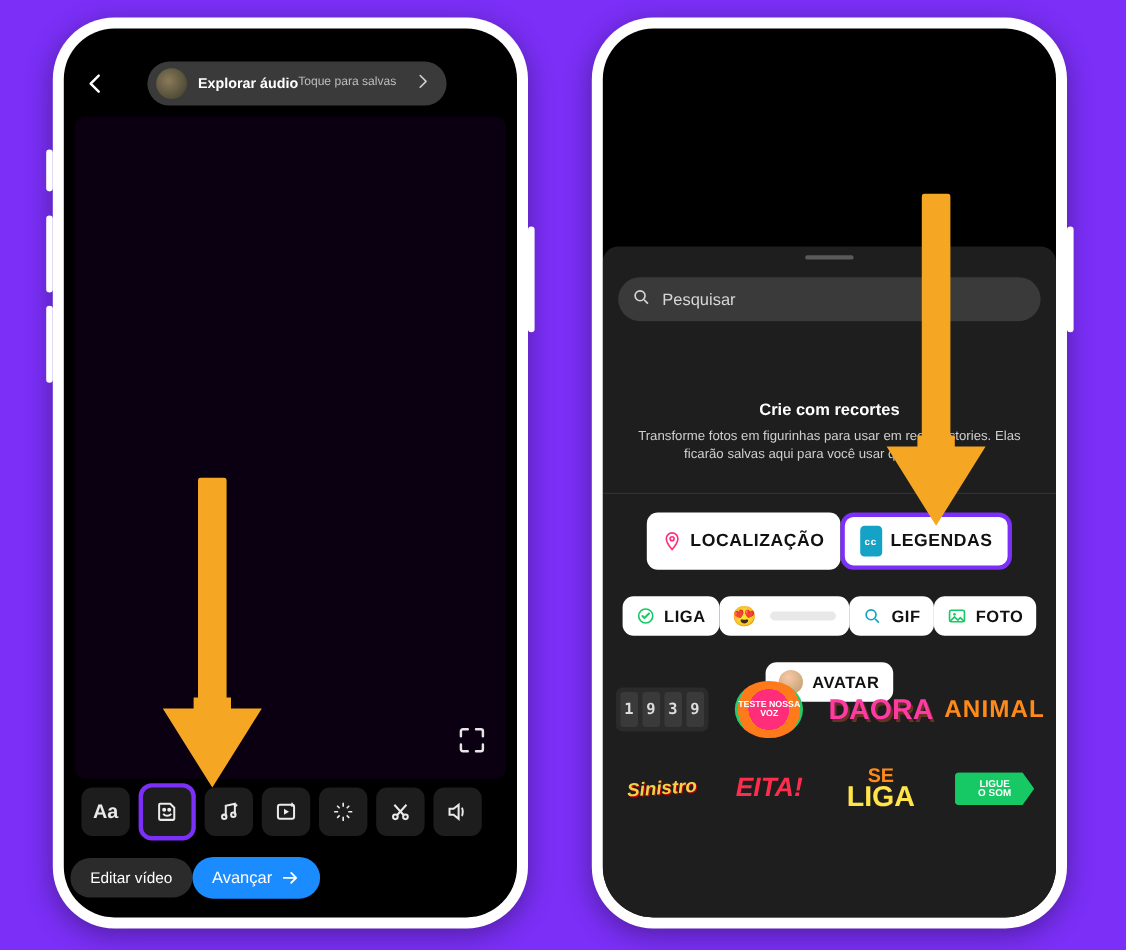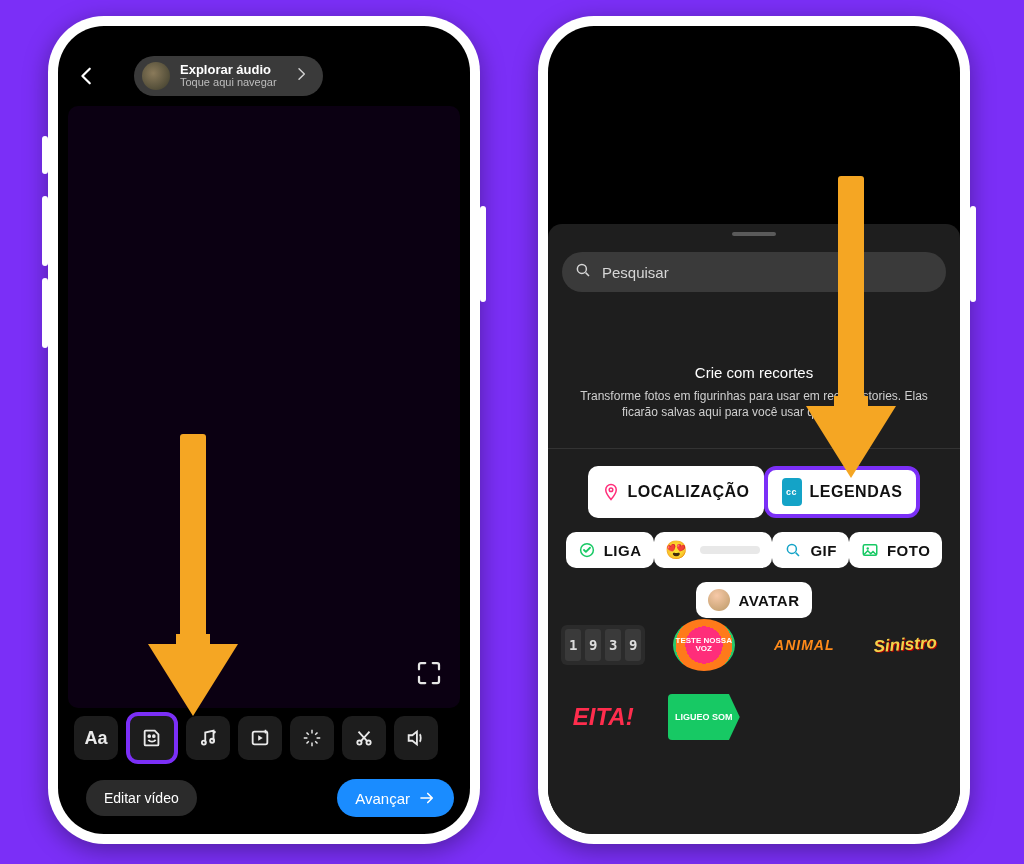--- a/index.html
+++ b/index.html
@@ -16,70 +16,70 @@
   .phone.left .sb3{left:-6px;top:262px;width:6px;height:70px}
   .phone.left .sb4{right:-6px;top:190px;width:6px;height:96px}
   .phone.right .sb4{right:-6px;top:190px;width:6px;height:96px}
   
   .notch{position:absolute;top:8px;left:50%;transform:translateX(-50%);width:120px;height:28px;background:#000;border-radius:18px}
   
   .topbar{position:absolute;top:28px;left:12px;right:12px;height:44px;display:flex;align-items:center;gap:10px}
   .back-ch{width:34px;height:34px;display:flex;align-items:center;justify-content:center;color:#fff}
   .pill{flex:0 0 auto;margin-left:20px;display:flex;align-items:center;gap:10px;background:#3a3a3a;border-radius:22px;padding:6px 14px 6px 8px}
   .pill .thumb{width:28px;height:28px;border-radius:50%;background:radial-gradient(circle at 40% 40%,#8a7a5a,#3a3a2a)}
-  .pill .txt{display:flex;flex-direction:column;line-height:1.05}
+  .pill .txt{display:flex;flex-direction:row;line-height:1.05}
   .pill .t1{color:#fff;font-weight:600;font-size:13px}
   .pill .t2{color:#bdbdbd;font-size:11px}
   .pill .chev{color:#cfcfcf;margin-left:6px}
   .video-area{position:absolute;top:80px;left:10px;right:10px;bottom:126px;background:#0b0012;border-radius:10px}
   .frame-corners{position:absolute;right:26px;bottom:146px;width:30px;height:30px;color:#ddd}
   .frame-corners svg{width:30px;height:30px}
   .toolrow{position:absolute;left:10px;right:10px;bottom:72px;height:48px;display:flex;align-items:center;gap:8px;padding:0 6px}
   .tool{width:44px;height:44px;border-radius:10px;background:#1d1d1d;display:flex;align-items:center;justify-content:center;color:#eaeaea;font-size:18px}
   .tool svg{width:22px;height:22px;stroke:#eaeaea;fill:none;stroke-width:2}
   .highlight{border:4px solid #7b2ff7;border-radius:12px}
-  .bottombar{position:absolute;left:22px;right:10px;bottom:14px;height:44px;display:flex;align-items:center;justify-content:space-between;padding:0 6px}
+  .bottombar{position:absolute;left:0;right:10px;bottom:14px;height:44px;display:flex;align-items:center;padding:0 6px}
   .editbtn{background:#2b2b2b;color:#fff;border-radius:22px;padding:10px 18px;font-size:14px}
   .nextbtn{background:#1a8cff;color:#fff;border-radius:22px;padding:10px 18px;font-size:15px;font-weight:400;display:flex;align-items:center;gap:8px}
   
   .arrow{position:absolute;pointer-events:none}
   .arrow svg{display:block}
   
   .sheet{position:absolute;left:0;right:0;bottom:0;top:198px;background:#1e1e1e;border-top-left-radius:14px;border-top-right-radius:14px}
   .drag-handle{position:absolute;top:8px;left:50%;transform:translateX(-50%);width:44px;height:4px;background:#5a5a5a;border-radius:2px}
   .search{position:absolute;top:28px;left:14px;right:14px;height:40px;background:#3a3a3a;border-radius:20px;display:flex;align-items:center;gap:10px;padding:0 12px;color:#d6d6d6}
   .search .mag svg{width:18px;height:18px;stroke:#d6d6d6;fill:none;stroke-width:2}
   .search .ph{font-size:15px}
   .recortes-pill{position:absolute;top:88px;left:50%;transform:translateX(-50%);background:#fff;border-radius:8px;padding:6px 12px;display:flex;align-items:center;gap:6px;font-weight:800;letter-spacing:1px;font-size:15px;color:#111}
   .recortes-pill svg{width:16px;height:16px}
-  .rec-title{position:absolute;top:140px;left:0;right:0;text-align:center;color:#fff;font-weight:400;font-size:15px}
+  .rec-title{position:absolute;top:140px;left:0;right:0;text-align:center;color:#fff;font-weight:700;font-size:15px}
   .rec-desc{position:absolute;top:164px;left:22px;right:22px;text-align:center;color:#cfcfcf;font-size:12px;line-height:1.35}
   .divider{position:absolute;top:224px;left:0;right:0;height:1px;background:#333}
   .chips-area{position:absolute;top:242px;left:0;right:0}
-  .chiprow{display:flex;justify-content:center;margin-bottom:14px}
+  .chiprow{display:flex;justify-content:center;margin-bottom:24px}
   .chip{background:#fff;color:#111;border-radius:10px;padding:8px 14px;font-weight:800;font-size:16px;letter-spacing:.5px;display:flex;align-items:center;gap:8px}
   .chip.small{font-size:15px;padding:7px 12px}
   .chip .ic{width:18px;height:18px;display:flex;align-items:center;justify-content:center}
   .chip .ic svg{width:18px;height:18px}
   .chip.emoji{} .chip.emoji .bar{width:60px;height:8px;background:#e8e8e8;border-radius:4px;margin-left:4px}
   .chip.legendas{border:4px solid #7b2ff7;border-radius:12px}
   .cc-badge{width:20px;height:28px;border-radius:4px;background:#14a3c7;color:#fff;font-size:9px;font-weight:700;display:flex;align-items:center;justify-content:center}
   .stk-grid{position:absolute;top:392px;left:10px;right:10px;display:grid;grid-template-columns:repeat(4,1fr);gap:14px 10px}
   .stk{height:58px;display:flex;align-items:center;justify-content:center;color:#fff;font-weight:900}
   .flip{background:#2b2b2b;border-radius:6px;display:flex;gap:4px;padding:4px;height:32px}
   .flip .d{width:16px;background:#3a3a3a;border-radius:3px;color:#ddd;font-size:14px;display:flex;align-items:center;justify-content:center;font-family:monospace}
   .viva{width:62px;height:52px;border-radius:50%;background:radial-gradient(circle,#ff2d7a 0 46%,#ff7a1a 46% 70%,#29c96b 70% 100%);display:flex;align-items:center;justify-content:center;font-size:8px;line-height:1;text-align:center;color:#fff}
   .daora{font-family:Impact,sans-serif;font-size:26px;color:#ff3aa3;text-shadow:2px 2px 0 #632}
-  .animal{font-style:italic;font-size:14px;color:#ff8a1a;letter-spacing:1px}
+  .animal{font-size:22px;color:#ff8a1a;letter-spacing:1px}
   .sinistro{font-style:italic;font-size:17px;color:#f2d24a;text-shadow:1px 1px 0 #b00;transform:rotate(-4deg)}
   .eita{font-style:italic;font-size:24px;color:#ff2d4d}
   .seliga{font-size:18px;text-align:center;line-height:.9}
   .seliga .a{color:#ff8a1a}
   .seliga .b{color:#ffe44a;font-size:26px}
-  .ligue{width:72px;height:46px;background:#17c964;border-radius:4px;clip-path:polygon(0 0,85% 0,100% 50%,85% 100%,0 100%);display:flex;align-items:center;justify-content:center;flex-direction:row;font-size:9px;line-height:1;color:#fff}
+  .ligue{width:72px;height:30px;background:#17c964;border-radius:4px;clip-path:polygon(0 0,85% 0,100% 50%,85% 100%,0 100%);display:flex;align-items:center;justify-content:center;flex-direction:column;font-size:9px;line-height:1;color:#fff}
   .avatar-ic{width:22px;height:22px;border-radius:50%;background:radial-gradient(circle at 40% 30%,#f7c9a8,#b96)}
 </style>
 </head>
 <body>
 
 <div class="stage">
 
   <div class="phone left">
     <div class="sidebtn sb1"></div>
     <div class="sidebtn sb2"></div>
@@ -91,21 +91,21 @@
       <div class="topbar">
         <div class="back-ch">
           <svg viewBox="0 0 24 24" width="22" height="22">
               <path d="M15 4l-8 8 8 8" stroke="#fff" stroke-width="2.4" fill="none" stroke-linecap="round" stroke-linejoin="round"></path>
             </svg>
         </div>
         <div class="pill">
           <div class="thumb"></div>
           <div class="txt">
             <span class="t1">Explorar áudio</span>
-            <span class="t2">Toque aqui navegar</span>
+            <span class="t2">Toque para salvas</span>
           </div>
           <span class="chev">
             <svg viewBox="0 0 24 24" width="16" height="16">
                 <path d="M9 4l8 8-8 8" stroke="#cfcfcf" stroke-width="2.2" fill="none" stroke-linecap="round" stroke-linejoin="round"></path>
               </svg>
           </span>
         </div>
       </div>
 
       <div class="video-area"></div>
@@ -270,23 +270,27 @@
             <div class="flip">
               <span class="d">1</span>
               <span class="d">9</span>
               <span class="d">3</span>
               <span class="d">9</span>
             </div>
           </div>
           <div class="stk">
               <div class="viva">TESTE NOSSA VOZ</div>
             </div>
+          <div class="stk daora">DAORA</div>
           <div class="stk animal">ANIMAL</div>
           <div class="stk sinistro">Sinistro</div>
           <div class="stk eita">EITA!</div>
+          <div class="stk">
+              <div class="seliga"><span class="a">SE</span><br><span class="b">LIGA</span></div>
+            </div>
           <div class="stk">
               <div class="ligue">
                 <span>LIGUE</span>
                 <span>O SOM</span>
               </div>
             </div>
         </div>
       </div>
     </div>
 

